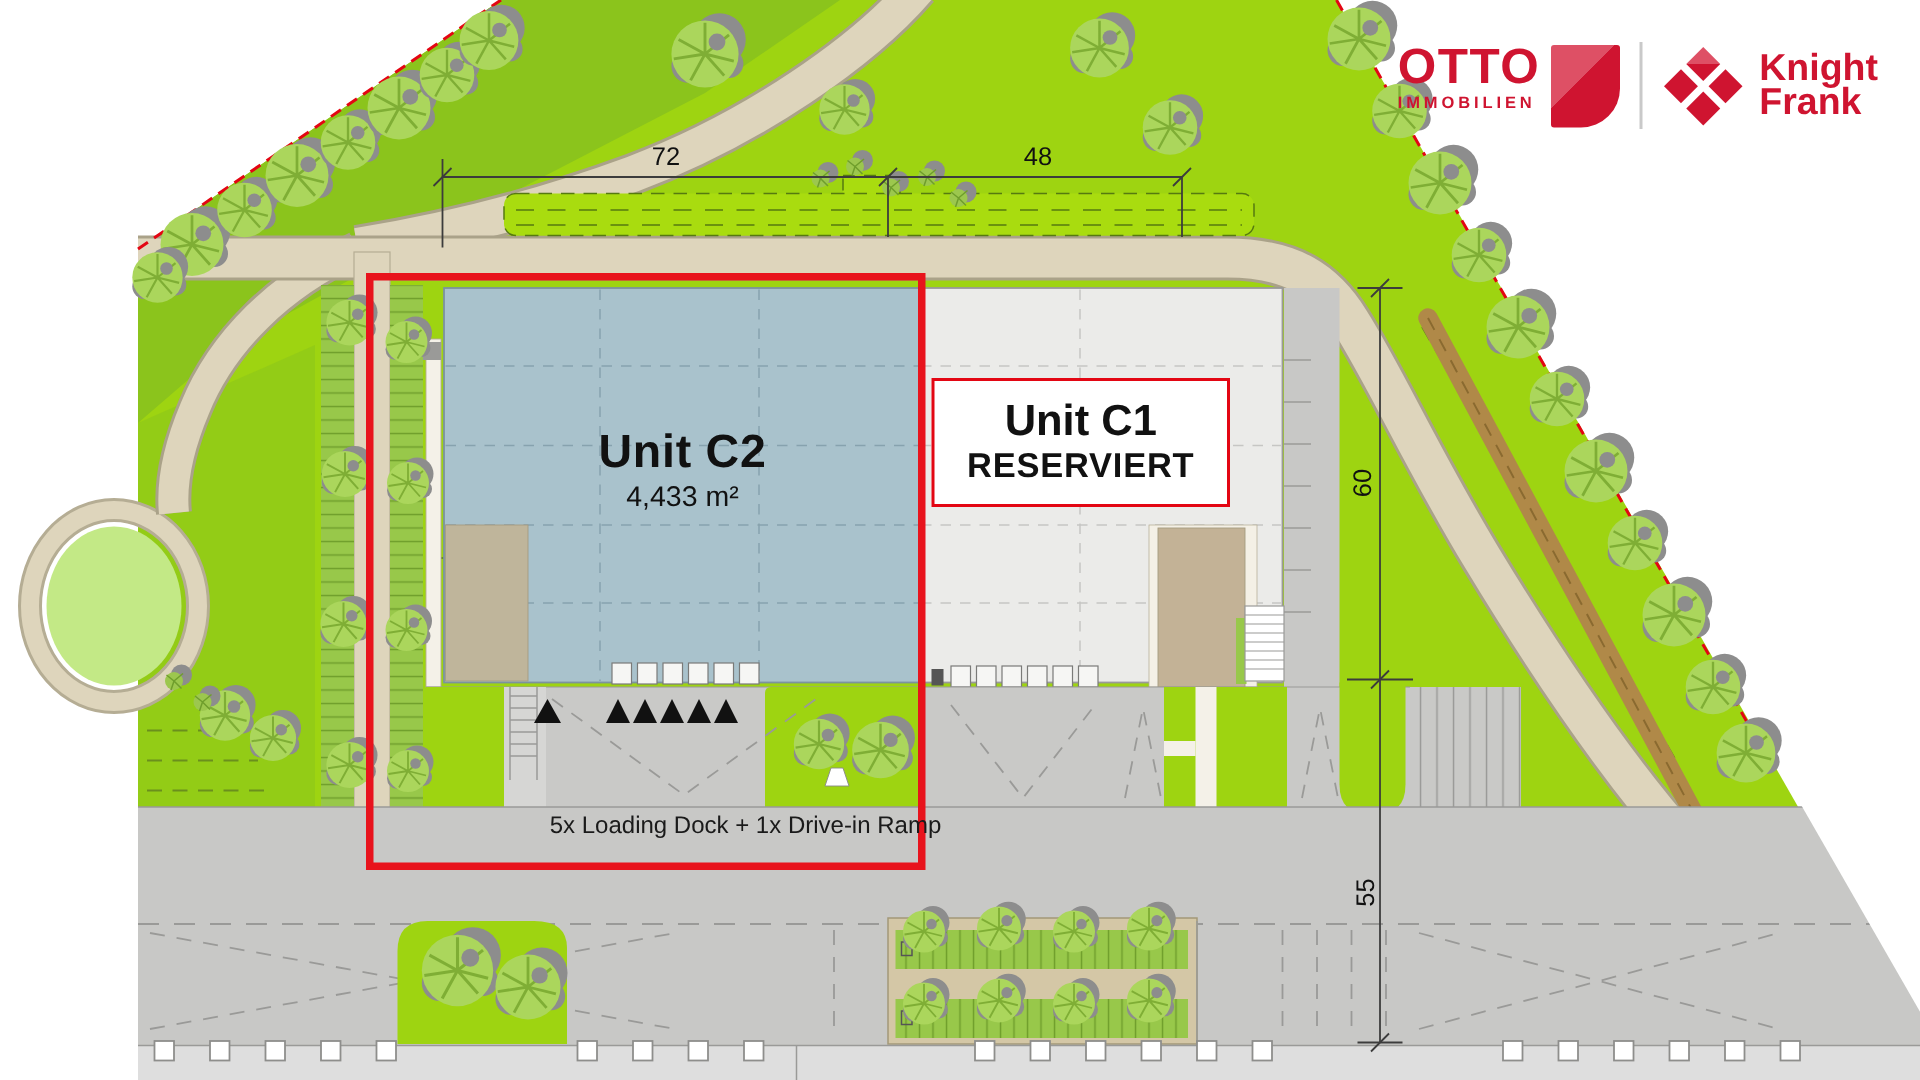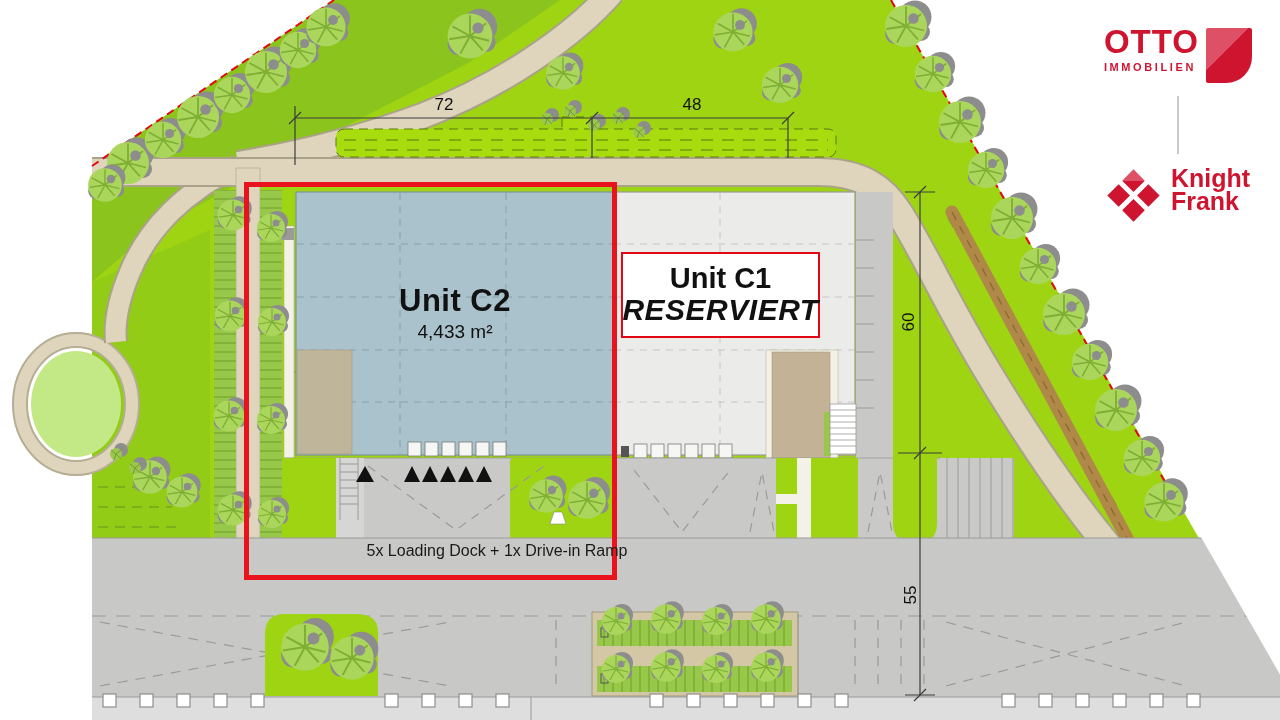--- a/index.html
+++ b/index.html
@@ -6,37 +6,37 @@
   #stage{position:relative;width:1280px;height:720px;background:#fff;overflow:hidden;
          font-family:"Liberation Sans",sans-serif;}
   #plan-svg{position:absolute;left:0;top:0;}
   .ovl{position:absolute;color:#111;}
   .c2-label{left:330px;top:283px;width:250px;text-align:center;}
   .c2-title{font-size:31px;font-weight:bold;letter-spacing:.5px;}
   .c2-area{font-size:19px;margin-top:2px;}
   .c1-box{left:621px;top:252px;width:195px;height:82px;background:#fff;border:2px solid #e30613;
           display:flex;flex-direction:column;justify-content:center;align-items:center;}
   .c1-title{font-size:29px;font-weight:bold;line-height:1.05;}
-  .c1-status{font-size:30px;font-weight:bold;letter-spacing:.5px;font-style:italic;}
+  .c1-status{font-size:23px;font-weight:bold;letter-spacing:.5px;}
   .loading-note{left:332px;top:542px;width:330px;text-align:center;font-size:16px;color:#1a1a1a;}
   .dim{font-size:17px;color:#111;width:44px;text-align:center;}
   .dim-72{left:422px;top:95px;}
   .dim-48{left:670px;top:95px;}
   .dim-rot{transform:rotate(-90deg);transform-origin:center;}
   .dim-60{left:887px;top:312px;}
   .dim-55{left:889px;top:585px;}
   
-  .brandbar{position:absolute;right:28px;top:28px;display:flex;align-items:center;gap:13px;flex-direction:column;}
+  .brandbar{position:absolute;right:28px;top:28px;display:flex;align-items:center;gap:13px;}
   .otto{display:flex;align-items:flex-start;gap:7px;}
   .otto-title{font-size:33px;font-weight:800;color:#cf1430;letter-spacing:1px;line-height:.85;}
   .otto-sub{font-size:11px;font-weight:bold;color:#cf1430;letter-spacing:2.6px;margin-top:5px;}
   .otto-tile{width:46px;height:55px;border-radius:2px 2px 26px 2px;
              background:linear-gradient(135deg,#de5065 0%,#de5065 42%,#cf1430 42%);}
   .brand-divider{width:2px;height:58px;background:#c9c9c9;}
-  .kf{display:flex;align-items:flex-start;gap:9px;}
+  .kf{display:flex;align-items:center;gap:9px;}
   .kf-mark{width:56px;height:56px;display:flex;align-items:center;justify-content:center;}
   .kf-grid{width:37px;height:37px;transform:rotate(45deg);display:grid;
            grid-template-columns:1fr 1fr;grid-template-rows:1fr 1fr;gap:5px;}
   .kf-grid div{background:#cf1430;}
   .kf-grid div:first-child{background:linear-gradient(135deg,#de5065 50%,#cf1430 50%);}
   .kf-text{font-size:25px;font-weight:bold;color:#cf1430;line-height:.92;}
 </style>
 </head>
 <body>
 

